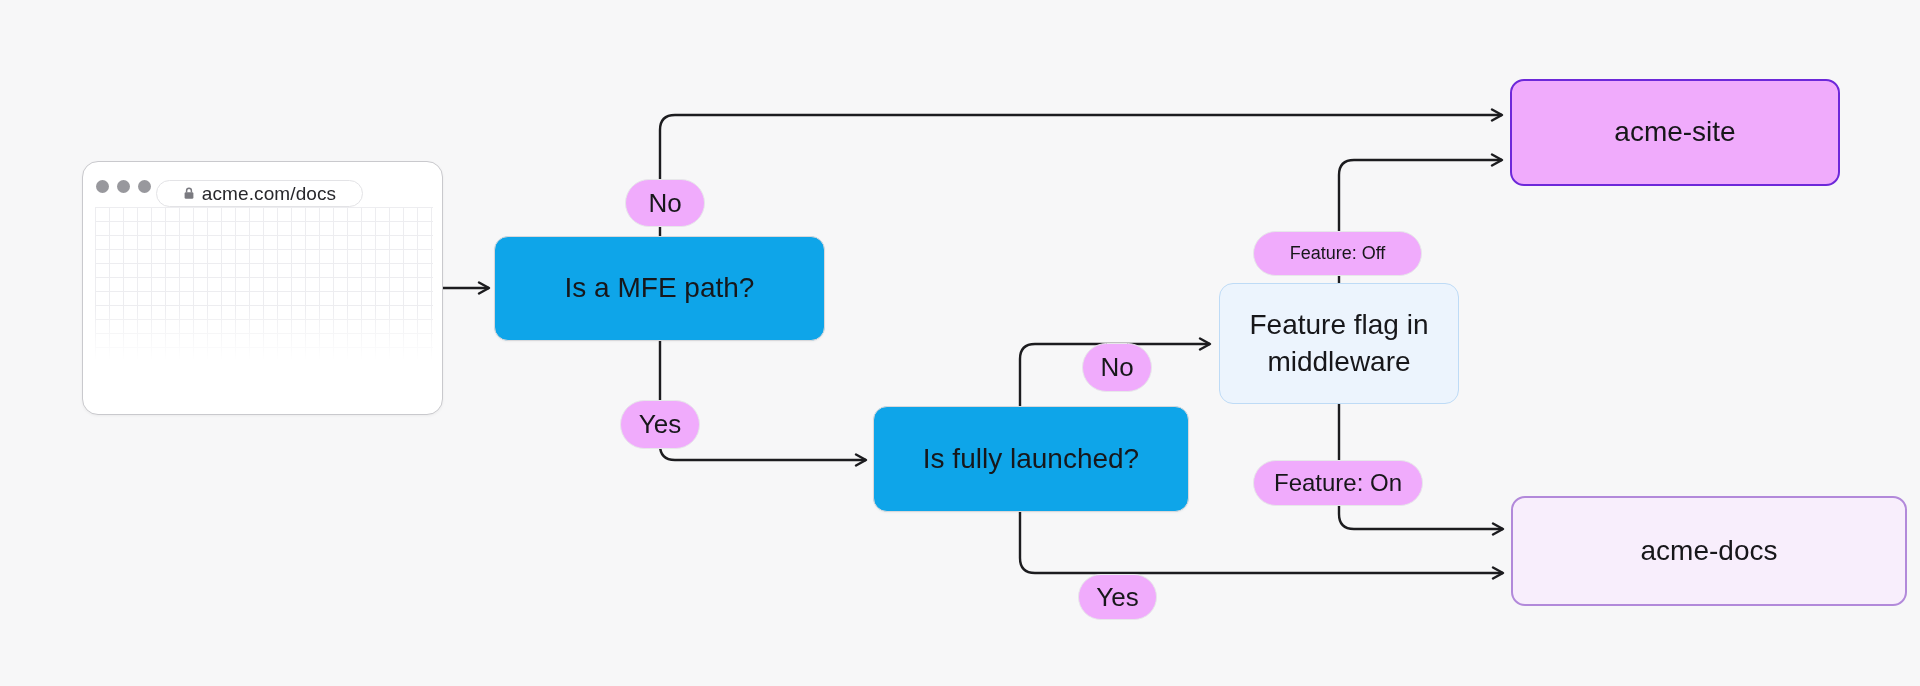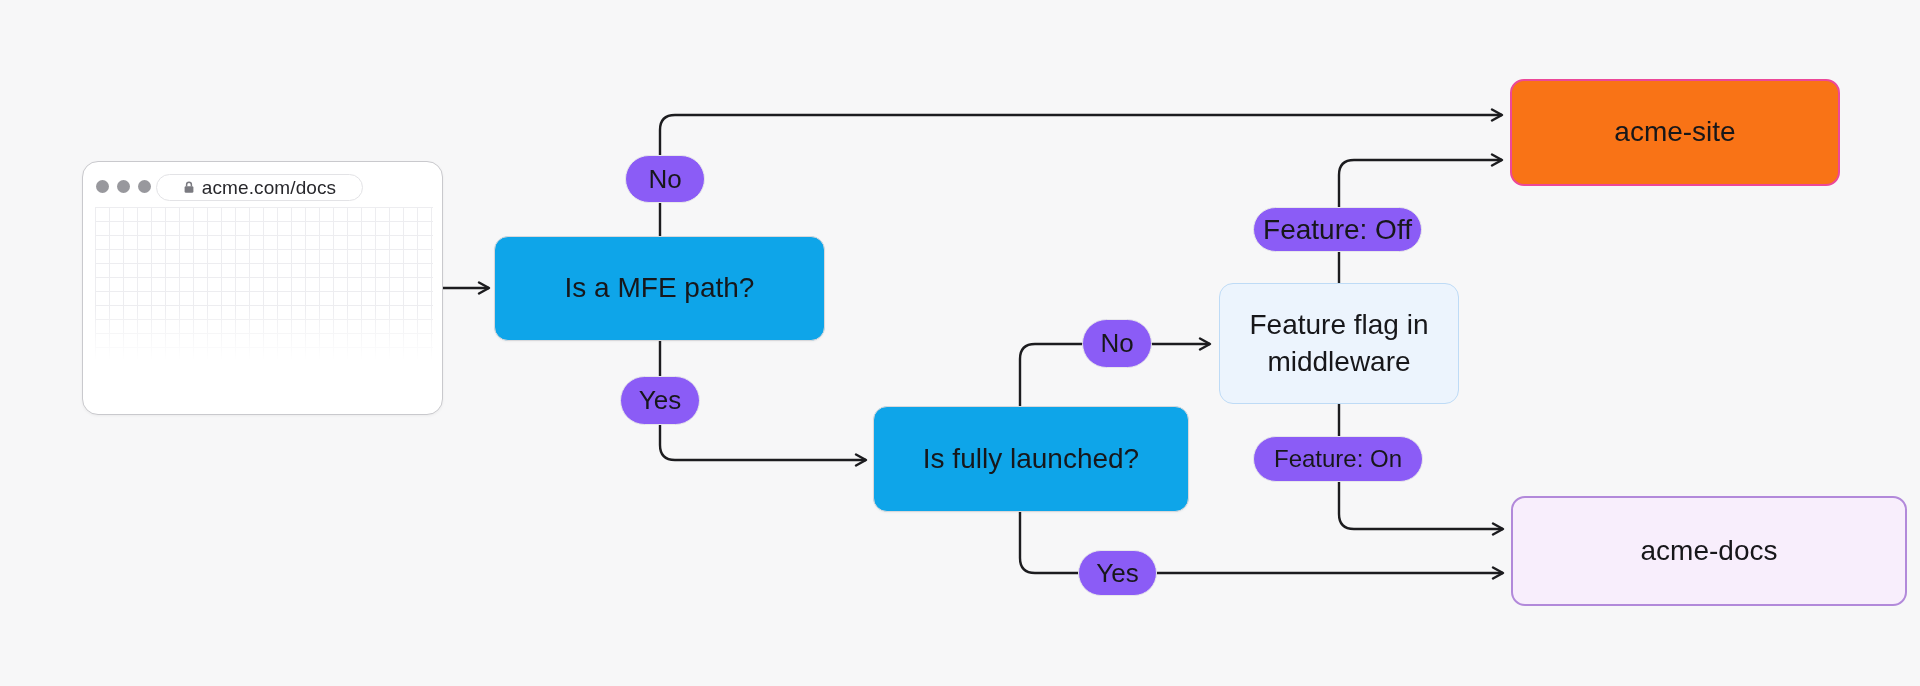--- a/index.html
+++ b/index.html
@@ -42,21 +42,21 @@
     left: 13px; top: 18px;
     display: flex; gap: 8px;
   }
   .dot {
     width: 13px; height: 13px;
     border-radius: 50%;
     background: #98989d;
   }
   .url-pill {
     position: absolute;
-    left: 73px; top: 12px;
+    left: 73px; top: 18px;
     width: 207px; height: 27px;
     border: 1.5px solid #e3e3e6;
     border-radius: 999px;
     box-sizing: border-box;
     background: #ffffff;
     display: flex; align-items: center; justify-content: center;
     gap: 7px;
   }
   .url-text {
     font-size: 19px;
@@ -95,46 +95,47 @@
   .node-mfe      { left: 494px;  top: 236px; width: 331px; height: 105px; }
   .node-launched { left: 873px;  top: 406px; width: 316px; height: 106px; }
   .node-feature  {
     left: 1219px; top: 283px; width: 240px; height: 121px;
     background: #ecf4fd;
     border: 1.5px solid #bedbf6;
     padding: 8px 22px;
   }
   .node-site {
     left: 1510px; top: 79px; width: 330px; height: 107px;
-    background: #f97316;
-    border: 2px solid #ec4899;
+    background: #f0abfc;
+    border: 2px solid #6d28d9;
   }
   .node-docs {
     left: 1511px; top: 496px; width: 396px; height: 110px;
     background: #f8eefc;
     border: 2px solid #b289da;
   }
 
   
   .pill {
     position: absolute;
     display: flex; align-items: center; justify-content: center;
     box-sizing: border-box;
-    background: #8b5cf6;
+    background: #f0abfc;
     border: 1.5px solid #e7e7ea;
     border-radius: 999px;
     font-size: 26px;
     color: #17171a;
     white-space: nowrap;
+    margin-top: 24px;
   }
   .pill-no-1  { left: 625px;  top: 155px; width: 80px;  height: 48px; }
   .pill-yes-1 { left: 620px;  top: 376px; width: 80px;  height: 49px; }
   .pill-no-2  { left: 1082px; top: 319px; width: 70px;  height: 49px; }
   .pill-yes-2 { left: 1078px; top: 550px; width: 79px;  height: 46px; }
-  .pill-off   { left: 1253px; top: 207px; width: 169px; height: 45px; font-size: 28px; }
+  .pill-off   { left: 1253px; top: 207px; width: 169px; height: 45px; font-size: 18px; }
   .pill-on    { left: 1253px; top: 436px; width: 170px; height: 46px; font-size: 24px; }
 </style>
 </head>
 <body>
 
 <div class="canvas">
 
   <svg class="connectors" viewBox="0 0 1920 686" xmlns="http://www.w3.org/2000/svg">
     <defs>
       <marker id="arrow" markerUnits="userSpaceOnUse" markerWidth="16" markerHeight="16" refX="12" refY="7" orient="auto">

